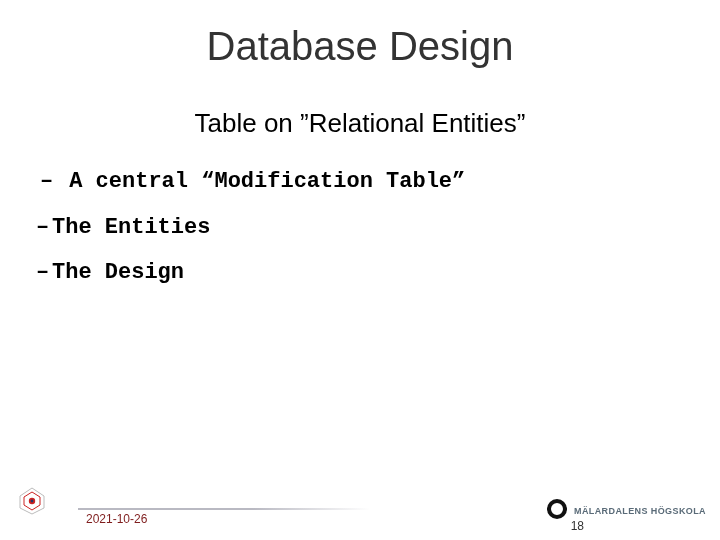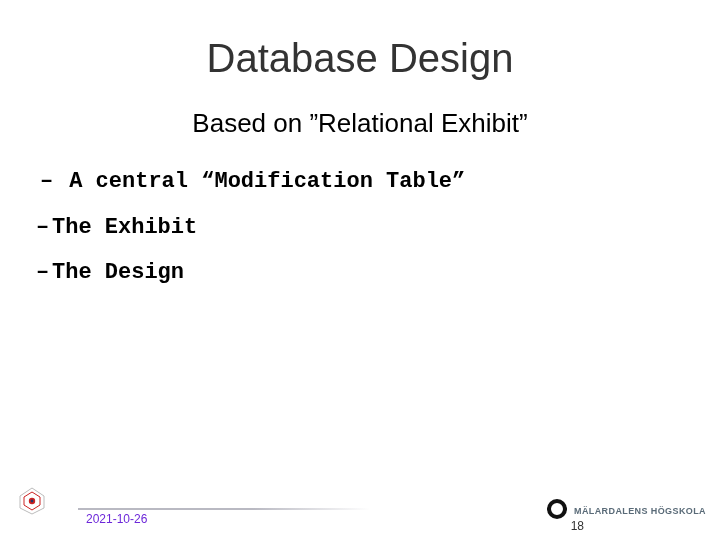--- a/index.html
+++ b/index.html
@@ -1,41 +1,41 @@
 <!DOCTYPE html>
 <html><head>
 <meta charset="utf-8">
 <style>
   * { margin: 0; padding: 0; box-sizing: border-box; }
   html, body { width: 720px; height: 540px; background: #fff; font-family: Arial, Helvetica, sans-serif; color: #000; }
   .slide { position: relative; width: 720px; height: 540px; }
-  .title { position: absolute; top: 36px; left: 0; width: 720px; text-align: center; font-size: 40px; font-weight: 400; color: #333; }
+  .title { position: absolute; top: 24px; left: 0; width: 720px; text-align: center; font-size: 40px; font-weight: 400; color: #333; }
   .subtitle { position: absolute; top: 108px; left: 0; width: 720px; text-align: center; font-size: 26px; color: #000; }
   .bullets { position: absolute; top: 168px; left: 36px; width: 640px; }
   .b { font-size: 22px; font-weight: bold; color: #000; margin-bottom: 18px; line-height: 1.25; font-family: Liberation Mono, monospace; }
   .b .dash { display: inline-block; width: 16px; }
   .b.first { padding-left: 4px; }
   .footer { position: absolute; left: 0; bottom: 0; width: 720px; height: 56px; }
   .logo-left { position: absolute; left: 14px; bottom: 20px; }
-  .date { position: absolute; left: 86px; bottom: 14px; font-size: 12px; color: #6d28d9; }
+  .date { position: absolute; left: 86px; bottom: 14px; font-size: 12px; color: #7f1d1d; }
   .hr { position: absolute; left: 78px; bottom: 30px; width: 292px; height: 2px; background: linear-gradient(to right, #b9b9c2 0%, #b9b9c2 60%, rgba(185,185,194,0) 100%); }
   .pagenum { position: absolute; right: 136px; bottom: 7px; font-size: 12px; color: #333; }
   .logo-right { position: absolute; right: 14px; bottom: 16px; display: flex; align-items: center; gap: 6px; }
   .mdh-text { font-size: 9px; font-weight: bold; letter-spacing: 0.4px; color: #5a6b78; font-family: Arial, sans-serif; text-align: center; }
 </style>
 </head>
 <body>
 
 <div class="slide">
   <div class="title">Database Design</div>
-  <div class="subtitle">Based on ”Relational Exhibit”</div>
+  <div class="subtitle">Table on ”Relational Entities”</div>
 
   <div class="bullets">
     <div class="b first"><span class="dash">–</span><span> A central “Modification Table”</span></div>
-    <div class="b"><span class="dash">–</span><span>The Exhibit</span></div>
+    <div class="b"><span class="dash">–</span><span>The Entities</span></div>
     <div class="b"><span class="dash">–</span><span>The Design</span></div>
   </div>
 
   <div class="footer">
     <div class="logo-left">
       <svg width="36" height="30" viewBox="0 0 36 30">
         <polygon points="18,2 30,10 30,22 18,28 6,22 6,10" fill="#fff" stroke="#bcbcbc" stroke-width="1"></polygon>
         <path d="M18 6 L26 11 L26 19 L18 24 L10 19 L10 11 Z" fill="none" stroke="#c22" stroke-width="1"></path>
         <circle cx="18" cy="15" r="3.2" fill="#c22"></circle>
         <circle cx="18" cy="15" r="1.4" fill="#233a6a"></circle>

